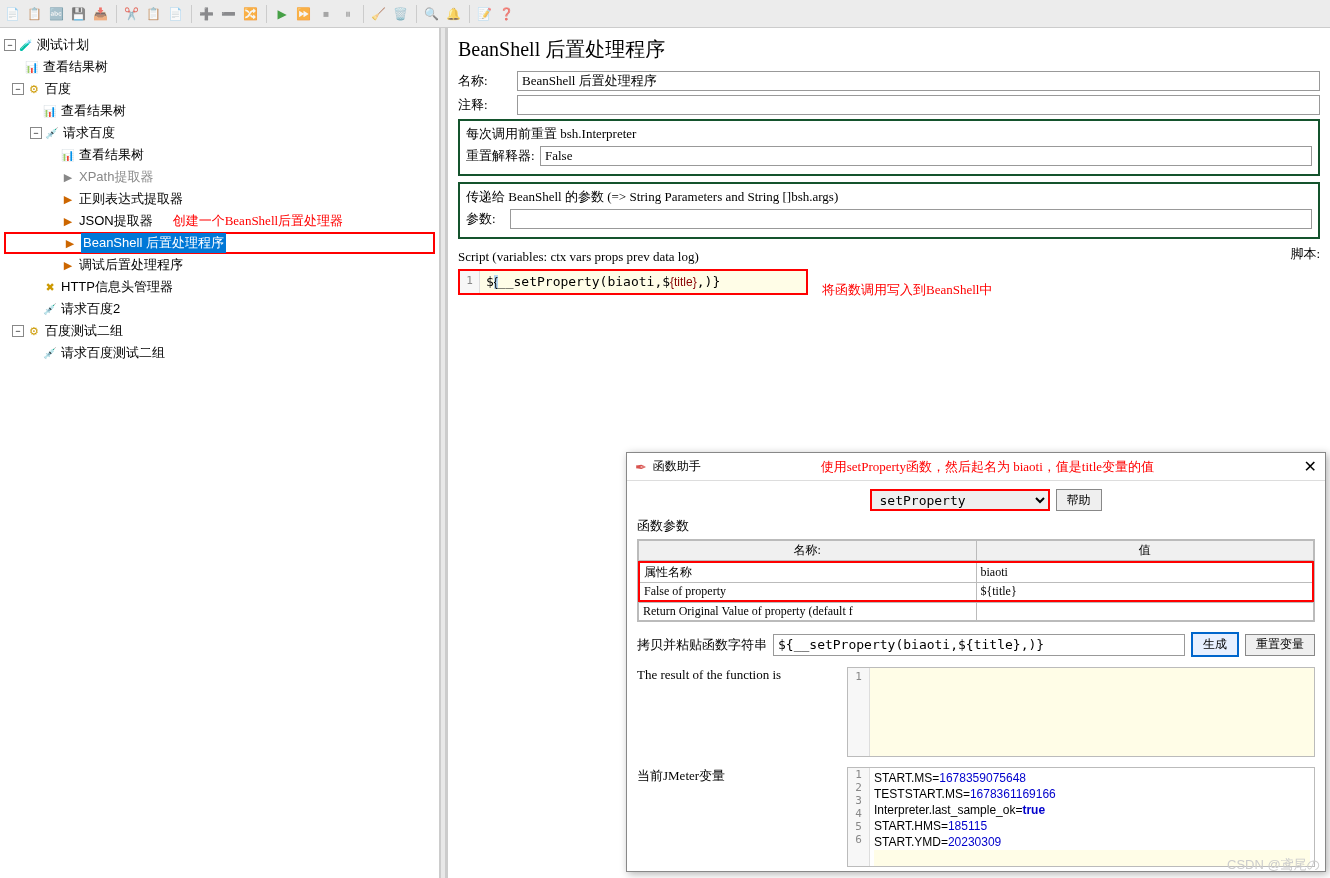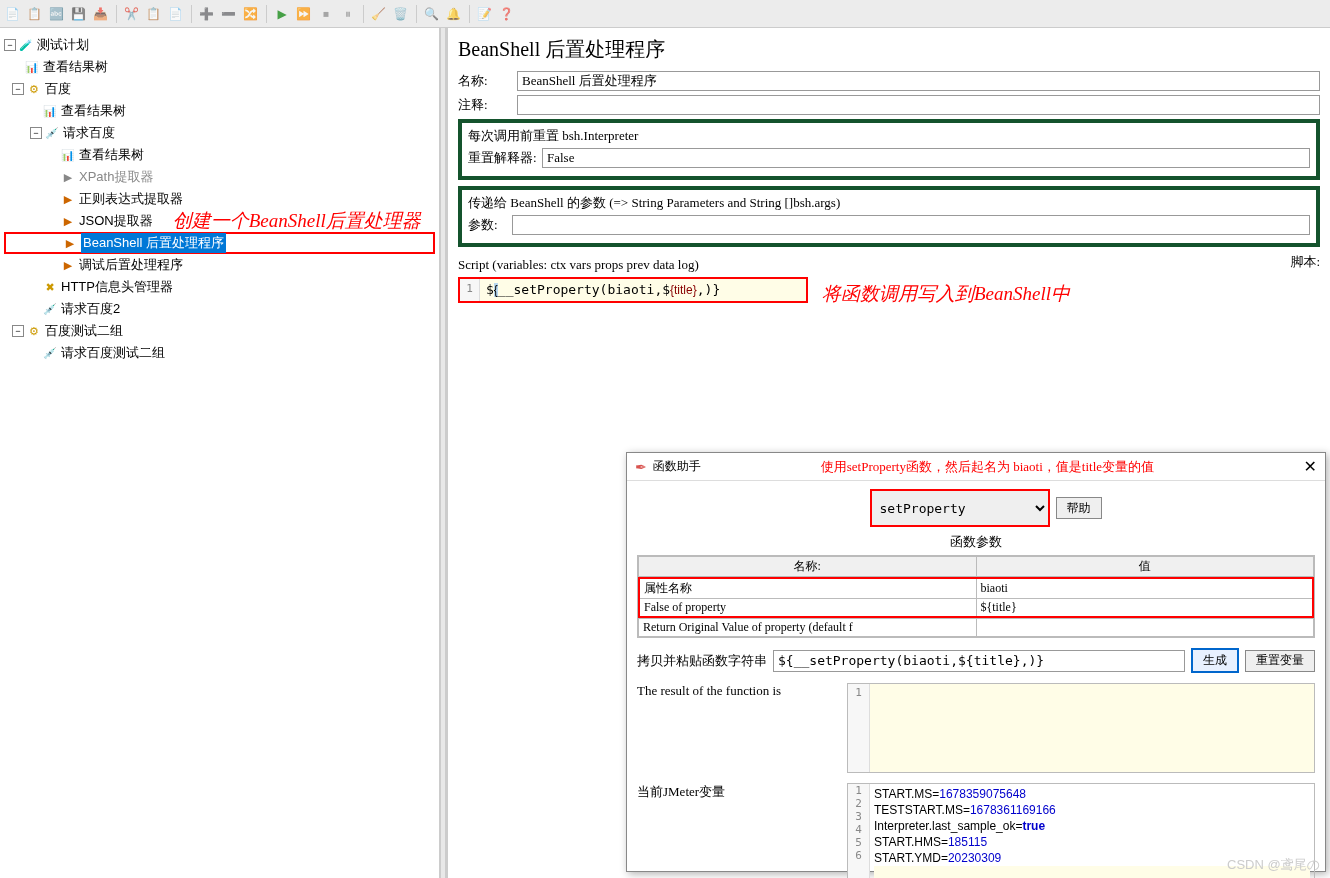--- a/index.html
+++ b/index.html
@@ -15,39 +15,39 @@
 .tree-label { font-size: 13px; }
 .tree-selected { background: #0078d7; color: #fff; padding: 1px 2px; }
 .tree-redbox { border: 2px solid red; padding: 0; }
 .indent { display: inline-block; }
 .content { flex: 1; background: #fff; border-left: 2px solid #ccc; padding: 8px 10px; overflow: auto; position: relative; }
 .resizer { width: 6px; background: #e8e8e8; cursor: col-resize; border-left: 1px solid #ccc; border-right: 1px solid #ccc; }
 .section-title { font-size: 20px; font-family: SimSun, serif; margin-bottom: 8px; }
 .form-row { display: flex; align-items: center; margin-bottom: 4px; gap: 4px; }
 .form-label { font-size: 13px; font-family: SimSun, serif; width: 55px; }
 .form-input { flex: 1; height: 20px; border: 1px solid #999; padding: 0 4px; font-size: 13px; font-family: SimSun, serif; }
-.group-box { border: 4px solid #14532d; padding: 4px 6px; margin-bottom: 6px; }
+.group-box { border: 2px solid #14532d; padding: 4px 6px; margin-bottom: 6px; }
 .group-title { font-size: 13px; font-family: SimSun, serif; margin-bottom: 3px; }
 .script-label { font-size: 13px; font-family: SimSun, serif; margin: 4px 0; }
 .script-header-row { display: flex; }
 .script-header-right { font-size: 13px; font-family: SimSun, serif; margin-left: auto; }
 .code-box { border: 2px solid red; display: flex; height: 26px; }
 .code-gutter { width: 20px; background: #f7f7f7; border-right: 1px solid #ddd; text-align: center; font-size: 11px; color: #888; padding-top: 3px; font-family: Consolas, monospace; }
 .code-line { flex: 1; background: #fffde7; padding: 3px 6px; font-family: Consolas, monospace; font-size: 13px; }
 .code-line .var { color: #800; margin-top: 32px; }
-.annotation-red { color: red; font-size: 19px; font-family: "Microsoft YaHei"; font-style: italic; }
+.annotation-red { color: red; font-size: 13px; font-family: "Microsoft YaHei"; }
 .dialog { position: absolute; left: 626px; top: 452px; width: 700px; height: 420px; background: #fff; border: 1px solid #888; box-shadow: 2px 2px 8px rgba(0,0,0,0.3); }
 .dialog-title { height: 28px; display: flex; align-items: center; padding: 0 8px; border-bottom: 1px solid #ddd; font-size: 13px; }
 .dialog-title .icon { color: #d9534f; margin-right: 6px; font-size: 14px; }
 .dialog-title .close { margin-left: auto; cursor: pointer; font-size: 16px; }
 .dialog-body { padding: 8px 10px; }
 .dlg-row { display: flex; align-items: center; gap: 6px; margin-bottom: 6px; justify-content: center; }
-.dlg-select { width: 180px; height: 38px; border: 1px solid #888; padding: 0 4px; font-size: 13px; font-family: Consolas, monospace; margin-left: 19px; }
+.dlg-select { width: 180px; height: 22px; border: 1px solid #888; padding: 0 4px; font-size: 13px; font-family: Consolas, monospace; margin-left: 19px; }
 .dlg-btn { height: 22px; padding: 0 10px; border: 1px solid #888; background: #efefef; cursor: pointer; }
-.dlg-section-title { text-align: center; font-size: 13px; font-family: SimSun, serif; margin: 4px 0; }
+.dlg-section-title { font-size: 13px; font-family: SimSun, serif; margin: 4px 0; }
 .dlg-table { width: 100%; border-collapse: collapse; }
 .dlg-table th, .dlg-table td { border: 1px solid #bbb; padding: 1px 4px; font-size: 12px; text-align: left; font-family: SimSun, Consolas, serif; }
 .dlg-table th { background: #f0f0f0; text-align: center; font-weight: normal; }
 .red-border { border: 2px solid red !important; }
 .dlg-form-row { display: flex; align-items: center; gap: 6px; margin: 10px 0; }
 .dlg-form-label { font-size: 13px; font-family: SimSun, serif; }
 .dlg-input { flex: 1; height: 22px; border: 1px solid #999; padding: 0 4px; font-family: Consolas, monospace; font-size: 13px; }
 .gen-btn { border: 2px solid #0066cc; background: #e8f0ff; padding: 2px 10px; cursor: pointer; font-family: SimSun, serif; }
 .result-box { display: flex; border: 1px solid #bbb; height: 90px; }
 .result-gutter { width: 22px; background: #f7f7f7; border-right: 1px solid #ddd; font-size: 11px; color: #888; font-family: Consolas, monospace; text-align: center; padding-top: 2px; }
@@ -208,21 +208,21 @@
     </div>
     <div class="script-header-row">
       <div class="script-label">Script (variables: ctx vars props prev data log)</div>
       <div class="script-header-right">脚本:</div>
     </div>
     <div style="display:flex; align-items:flex-start; gap:14px;">
       <div class="code-box" style="width:350px">
         <div class="code-gutter">1</div>
         <div class="code-line">$<span style="background:#b8d8f0">{</span>__setProperty(biaoti,$<span class="var">{title}</span>,)}</div>
       </div>
-      <span class="annotation-red" style="margin-top:4px">将函数调用写入到BeanShell中</span>
+      <span class="annotation-red" style="margin-top:12px">将函数调用写入到BeanShell中</span>
     </div>
   </div>
 </div>
 
 <div class="dialog">
   <div class="dialog-title">
     <span class="icon">✒</span>
     <span>函数助手</span>
     <span class="annotation-abs" style="position:static; margin-left:120px">使用setProperty函数，然后起名为 biaoti，值是title变量的值</span>
     <span class="close">✕</span>

